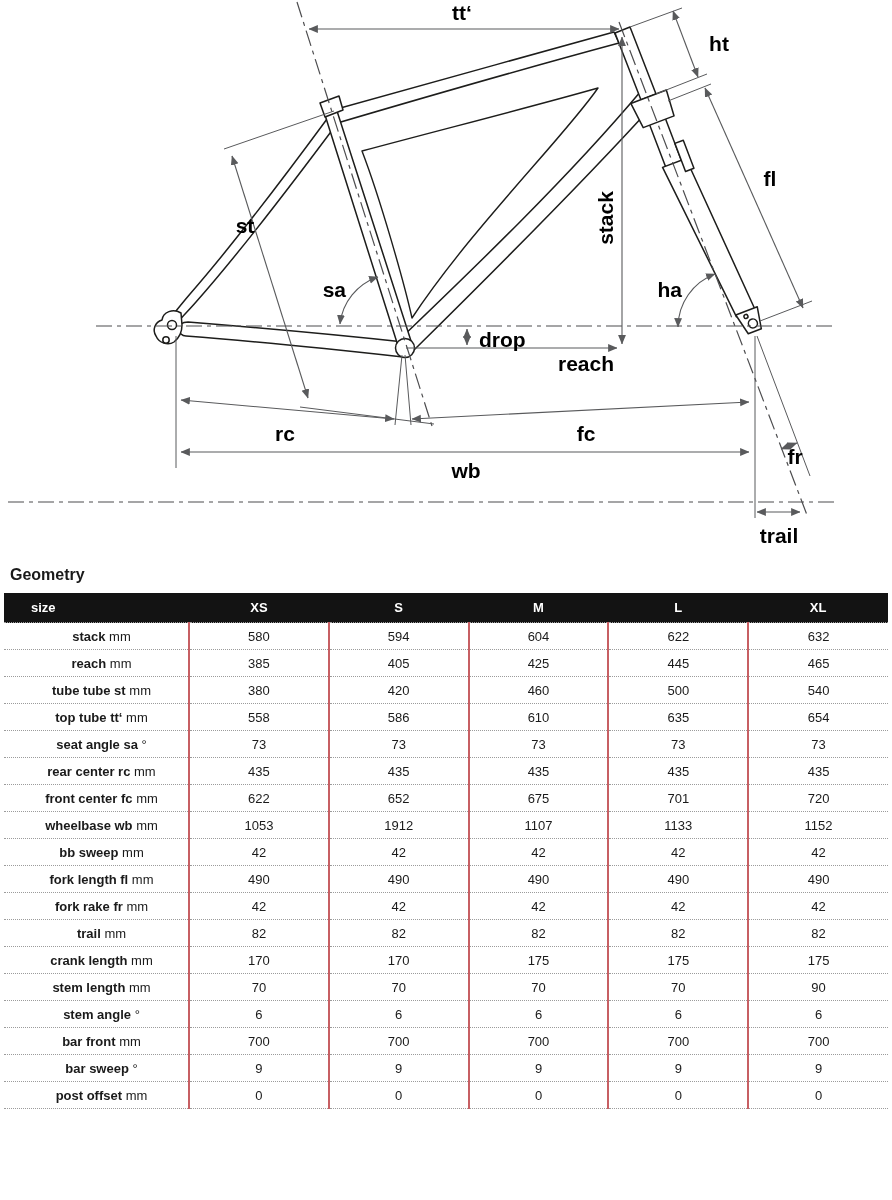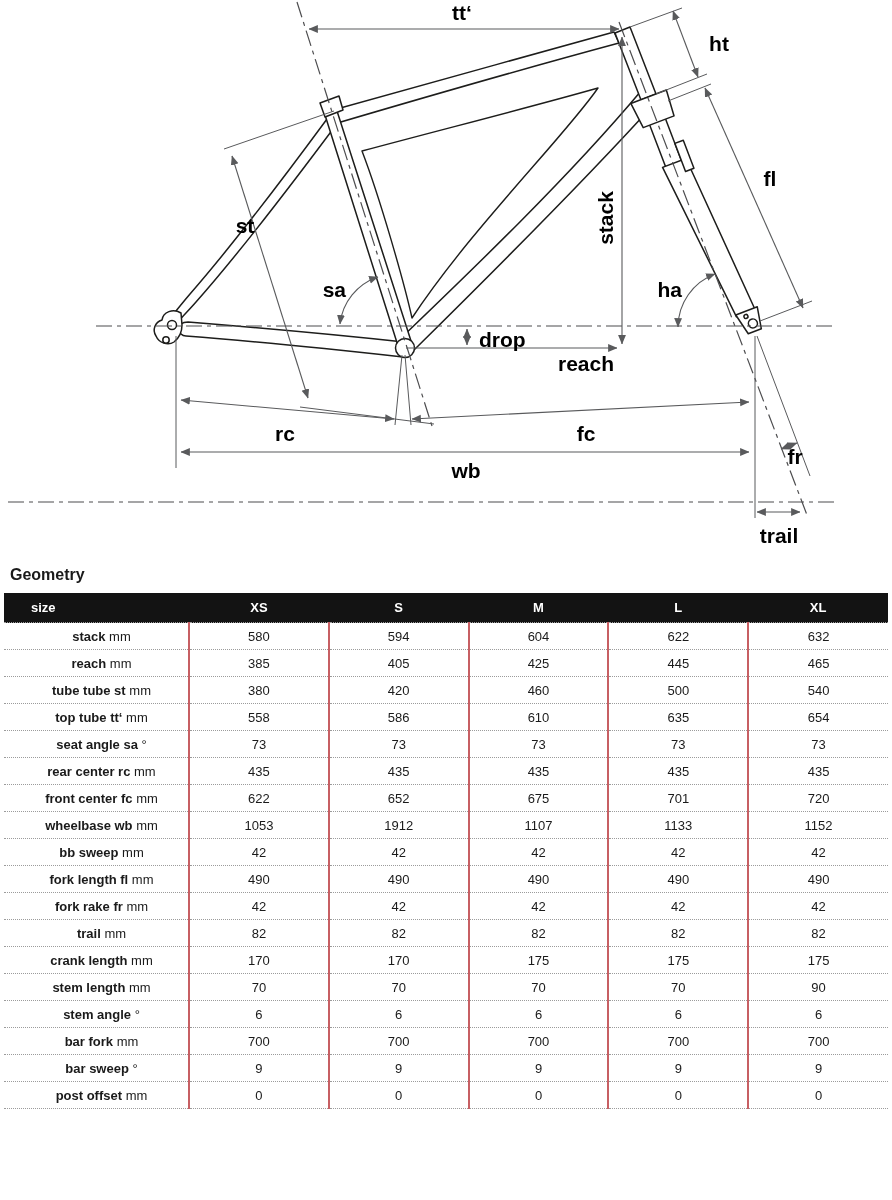--- a/index.html
+++ b/index.html
@@ -251,21 +251,21 @@
       </tr>
       <tr>
         <td><b>stem angle</b> °</td>
         <td>6</td>
         <td>6</td>
         <td>6</td>
         <td>6</td>
         <td>6</td>
       </tr>
       <tr>
-        <td><b>bar fork</b> mm</td>
+        <td><b>bar front</b> mm</td>
         <td>700</td>
         <td>700</td>
         <td>700</td>
         <td>700</td>
         <td>700</td>
       </tr>
       <tr>
         <td><b>bar sweep</b> °</td>
         <td>9</td>
         <td>9</td>

